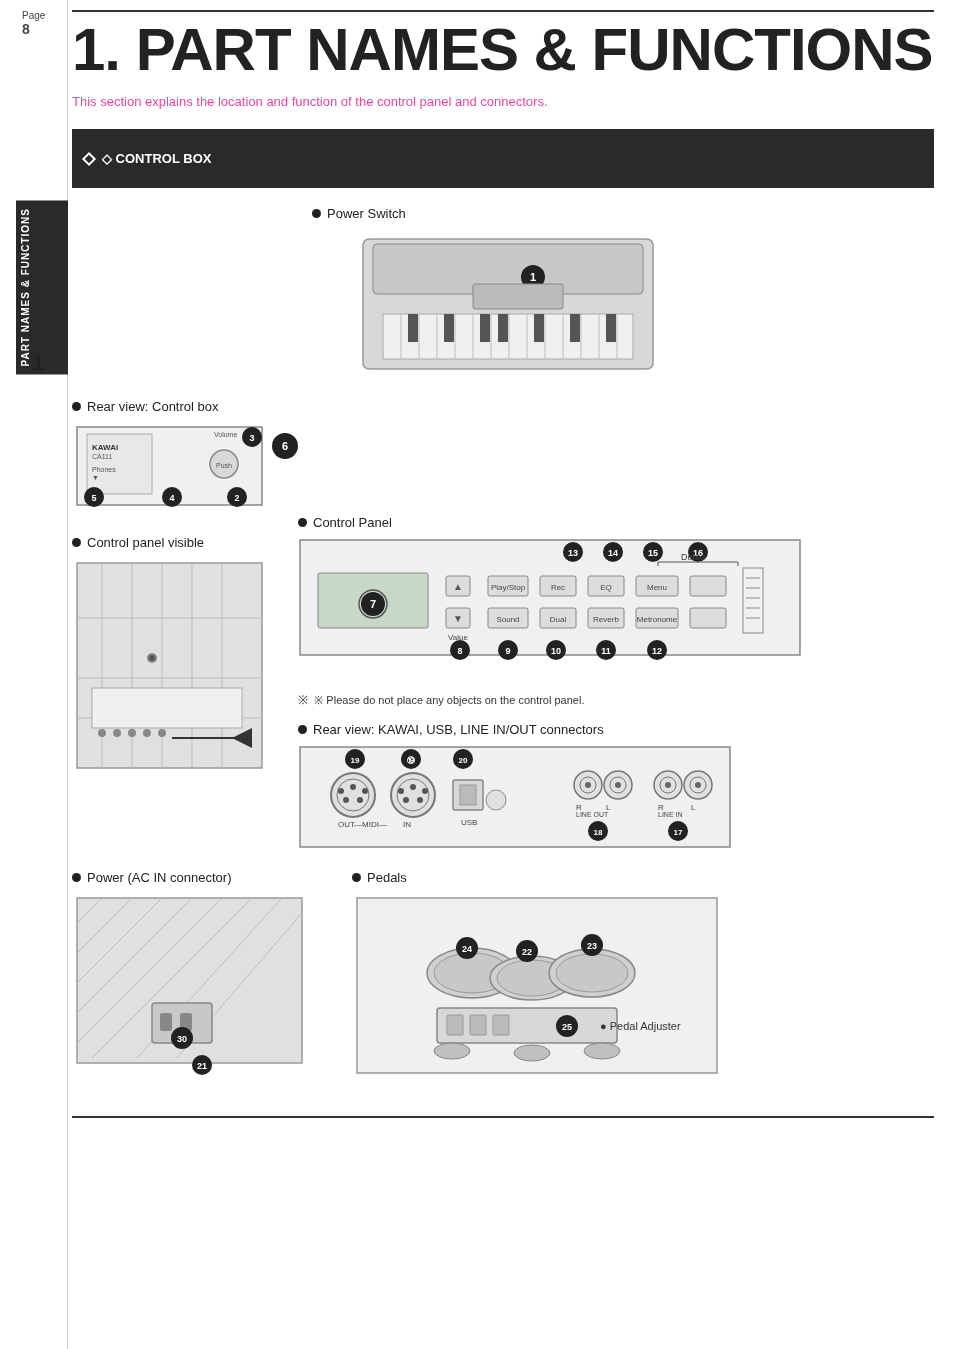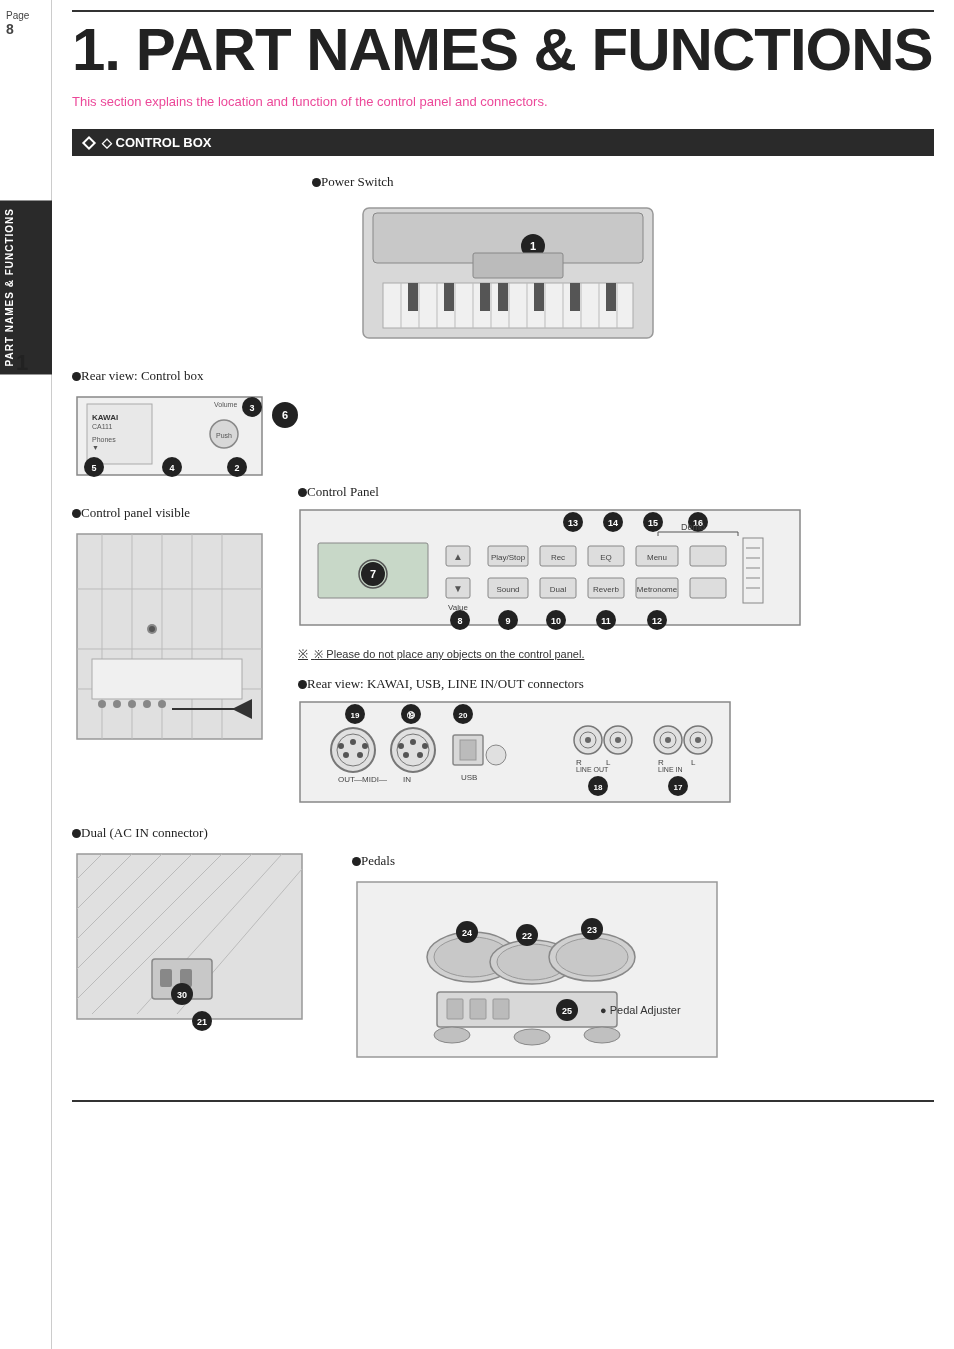--- a/index.html
+++ b/index.html
@@ -9,21 +9,21 @@
       background: #fff;
       font-family: Arial, sans-serif;
       font-size: 13px;
       color: #222;
       position: relative;
     }
 
     
     .sidebar {
       position: absolute;
-      left: 0;
+      left: 16px;
       top: 0;
       width: 52px;
       height: 1349px;
       background: #fff;
       border-right: 1px solid #ccc;
     }
     .sidebar-page {
       position: absolute;
       top: 10px;
       left: 6px;
@@ -85,21 +85,21 @@
     .intro-text {
       font-size: 13px;
       color: #ec4899;
       margin-bottom: 18px;
     }
 
     
     .section-header {
       background: #2a2a2a;
       color: #fff;
-      padding: 6px 12px;
+      padding: 22px 12px;
       font-size: 13px;
       font-weight: bold;
       display: flex;
       align-items: center;
       gap: 8px;
       margin-bottom: 18px;
       margin-top: 20px;
     }
     .diamond {
       display: inline-block;
@@ -121,44 +121,41 @@
     .bottom-row {
       display: flex;
       gap: 20px;
       margin-top: 10px;
     }
     .bottom-left {
       width: 260px;
     }
     .bottom-right {
       flex: 1;
-      margin-top: 28px;
     }
     .note-text {
       font-size: 11px;
       color: #333;
-      margin-top: 4px;
-      text-decoration: underline;
+      margin-top: 20px;
     }
     .times-symbol {
       font-size: 12px;
       margin-right: 3px;
     }
 
     .bottom-line {
       border-bottom: 2px solid #333;
       margin-top: 20px;
     }
 
     .section-label {
       display: flex;
       align-items: center;
-      gap: 0;
+      gap: 6px;
       margin-bottom: 8px;
-      font-family: Liberation Serif, serif;
     }
 
     
     svg text {
       font-family: Arial, sans-serif;
     }
   </style>
 </head>
 <body>
 
@@ -459,21 +456,21 @@
         <text x="380" y="90" text-anchor="middle" fill="#fff" font-size="8" font-weight="bold">17</text>
       </svg>
     </div>
   </div>
 
   <div class="bottom-row">
 
     <div class="bottom-left">
       <div class="section-label">
         <span class="bullet"></span>
-        <span>Dual (AC IN connector)</span>
+        <span>Power (AC IN connector)</span>
       </div>
       <svg width="240" height="185">
         <rect x="5" y="5" width="225" height="165" fill="#e0e0e0" stroke="#999" stroke-width="1.5"></rect>
 
         <line x1="30" y1="5" x2="5" y2="30" stroke="#bbb" stroke-width="1"></line>
         <line x1="60" y1="5" x2="5" y2="60" stroke="#bbb" stroke-width="1"></line>
         <line x1="90" y1="5" x2="5" y2="90" stroke="#bbb" stroke-width="1"></line>
         <line x1="120" y1="5" x2="5" y2="120" stroke="#bbb" stroke-width="1"></line>
         <line x1="150" y1="5" x2="5" y2="150" stroke="#bbb" stroke-width="1"></line>
         <line x1="180" y1="5" x2="20" y2="165" stroke="#bbb" stroke-width="1"></line>

